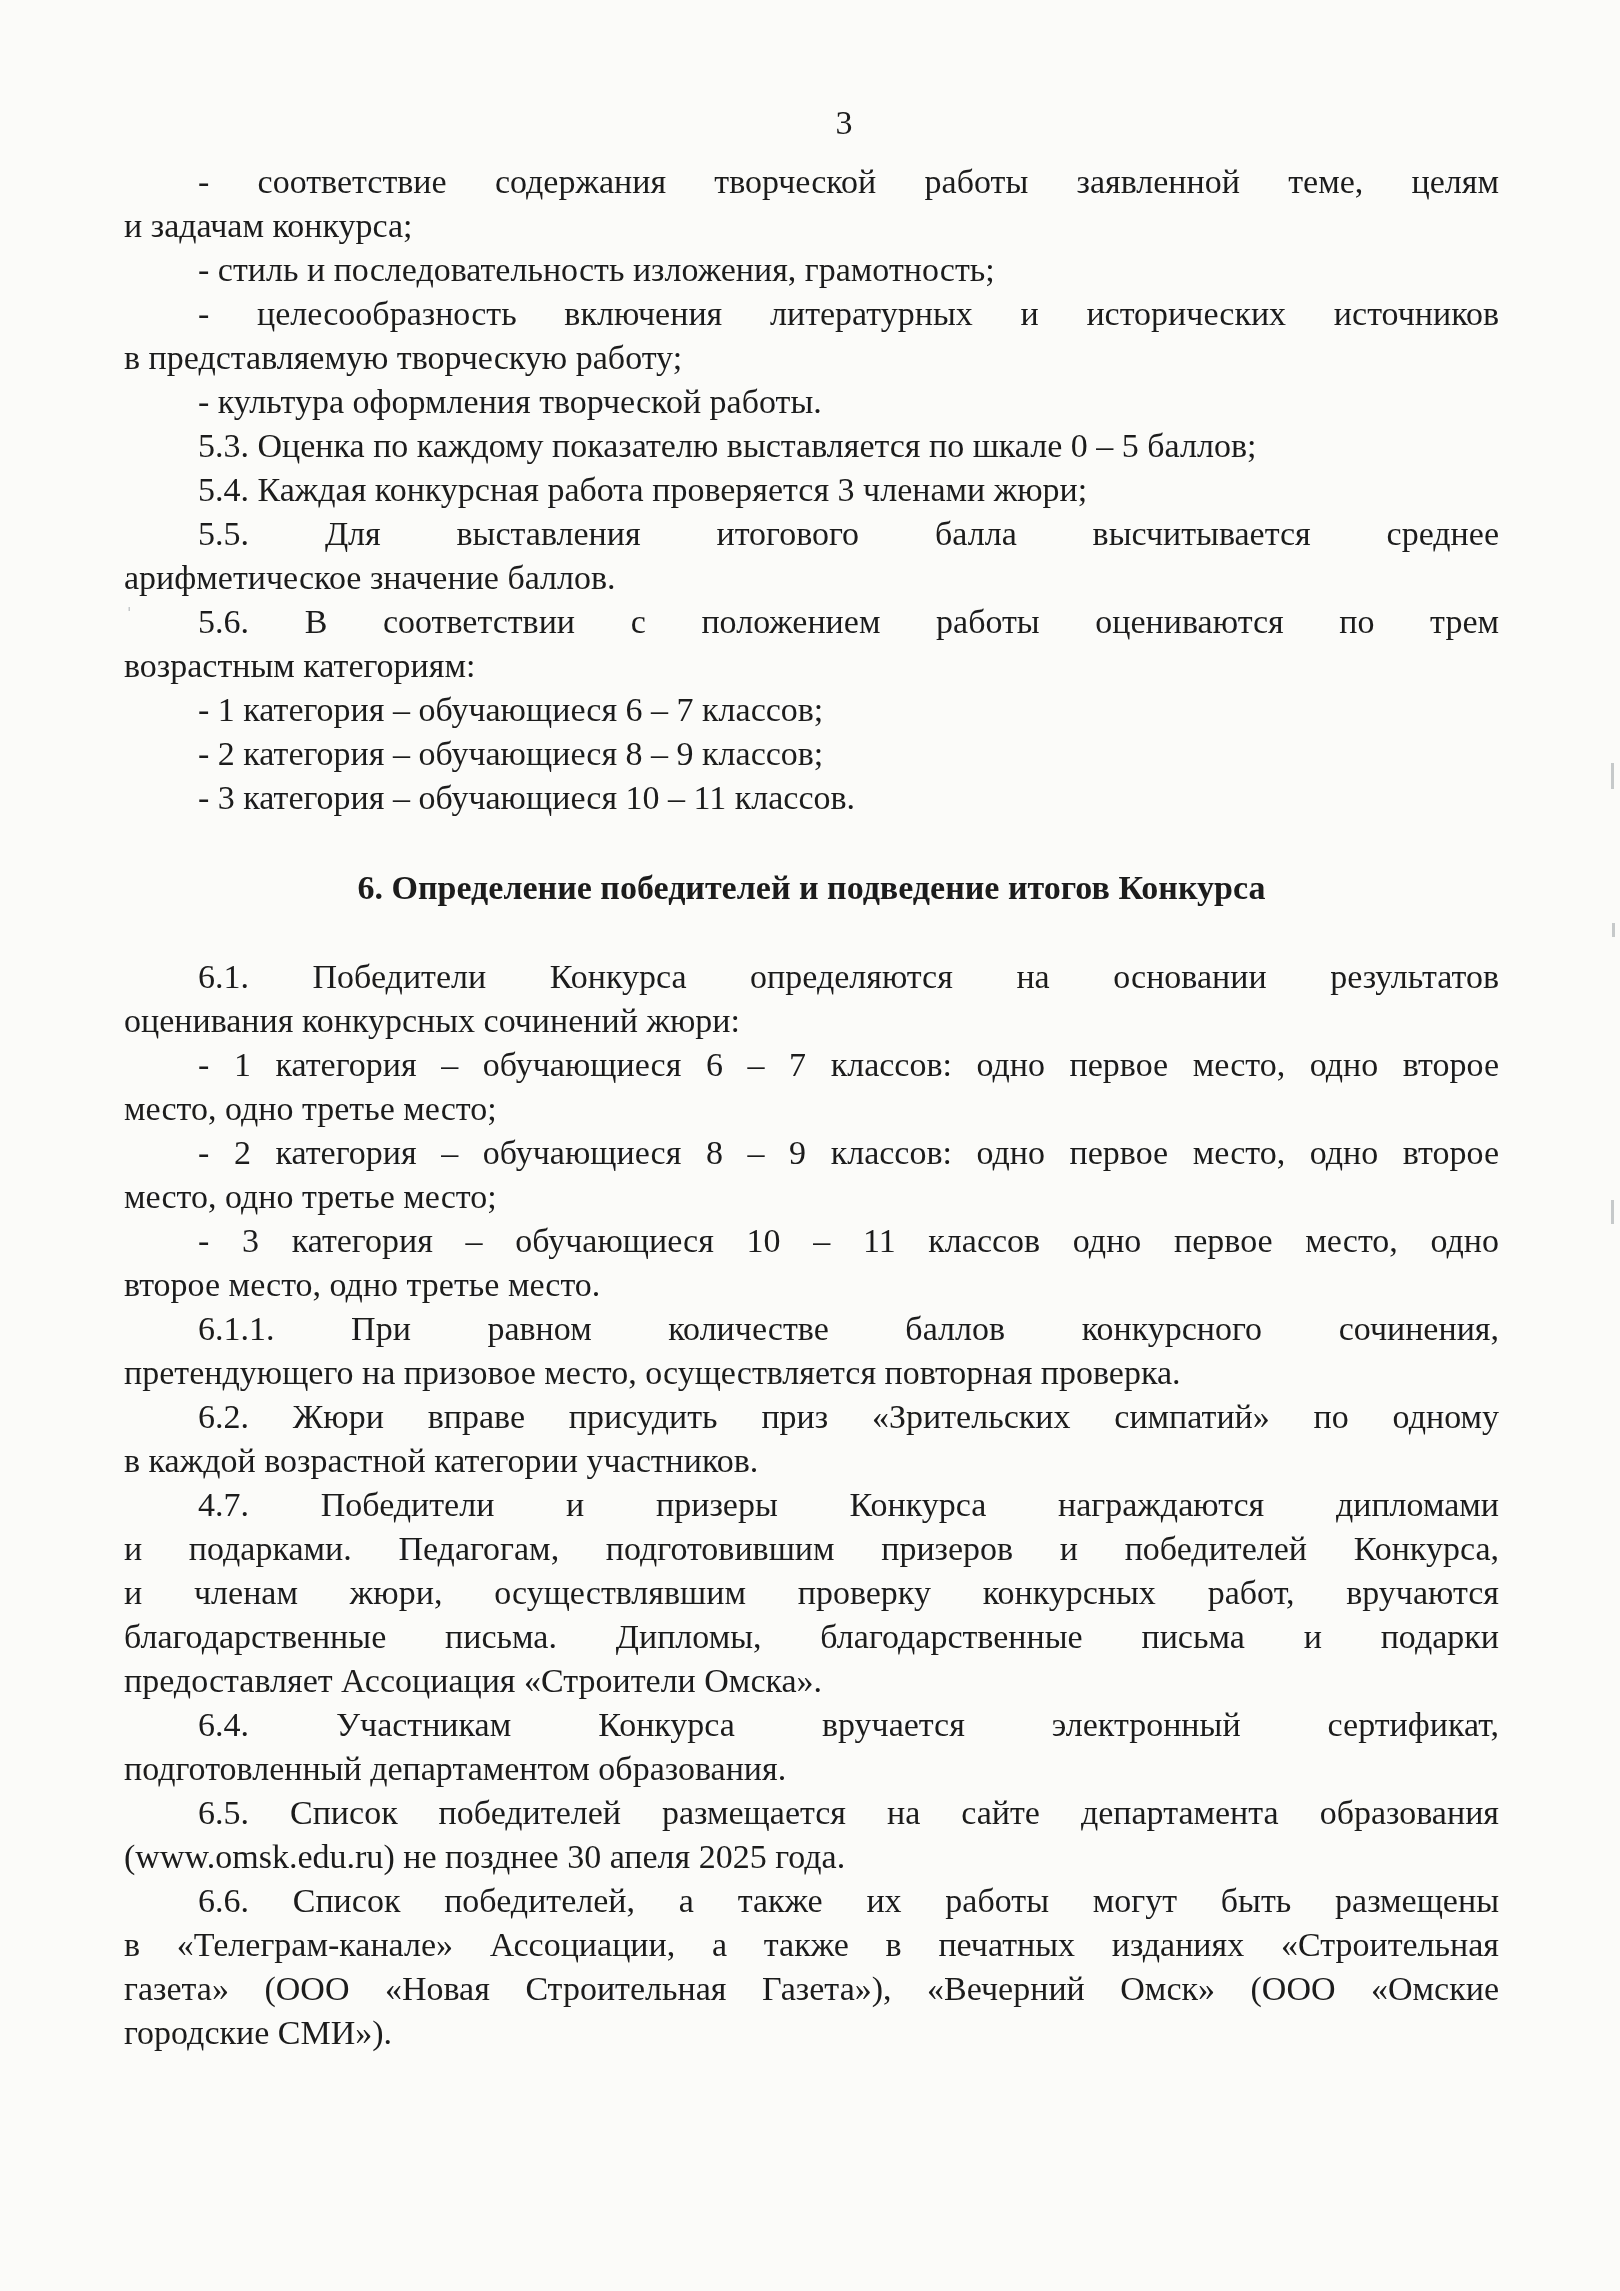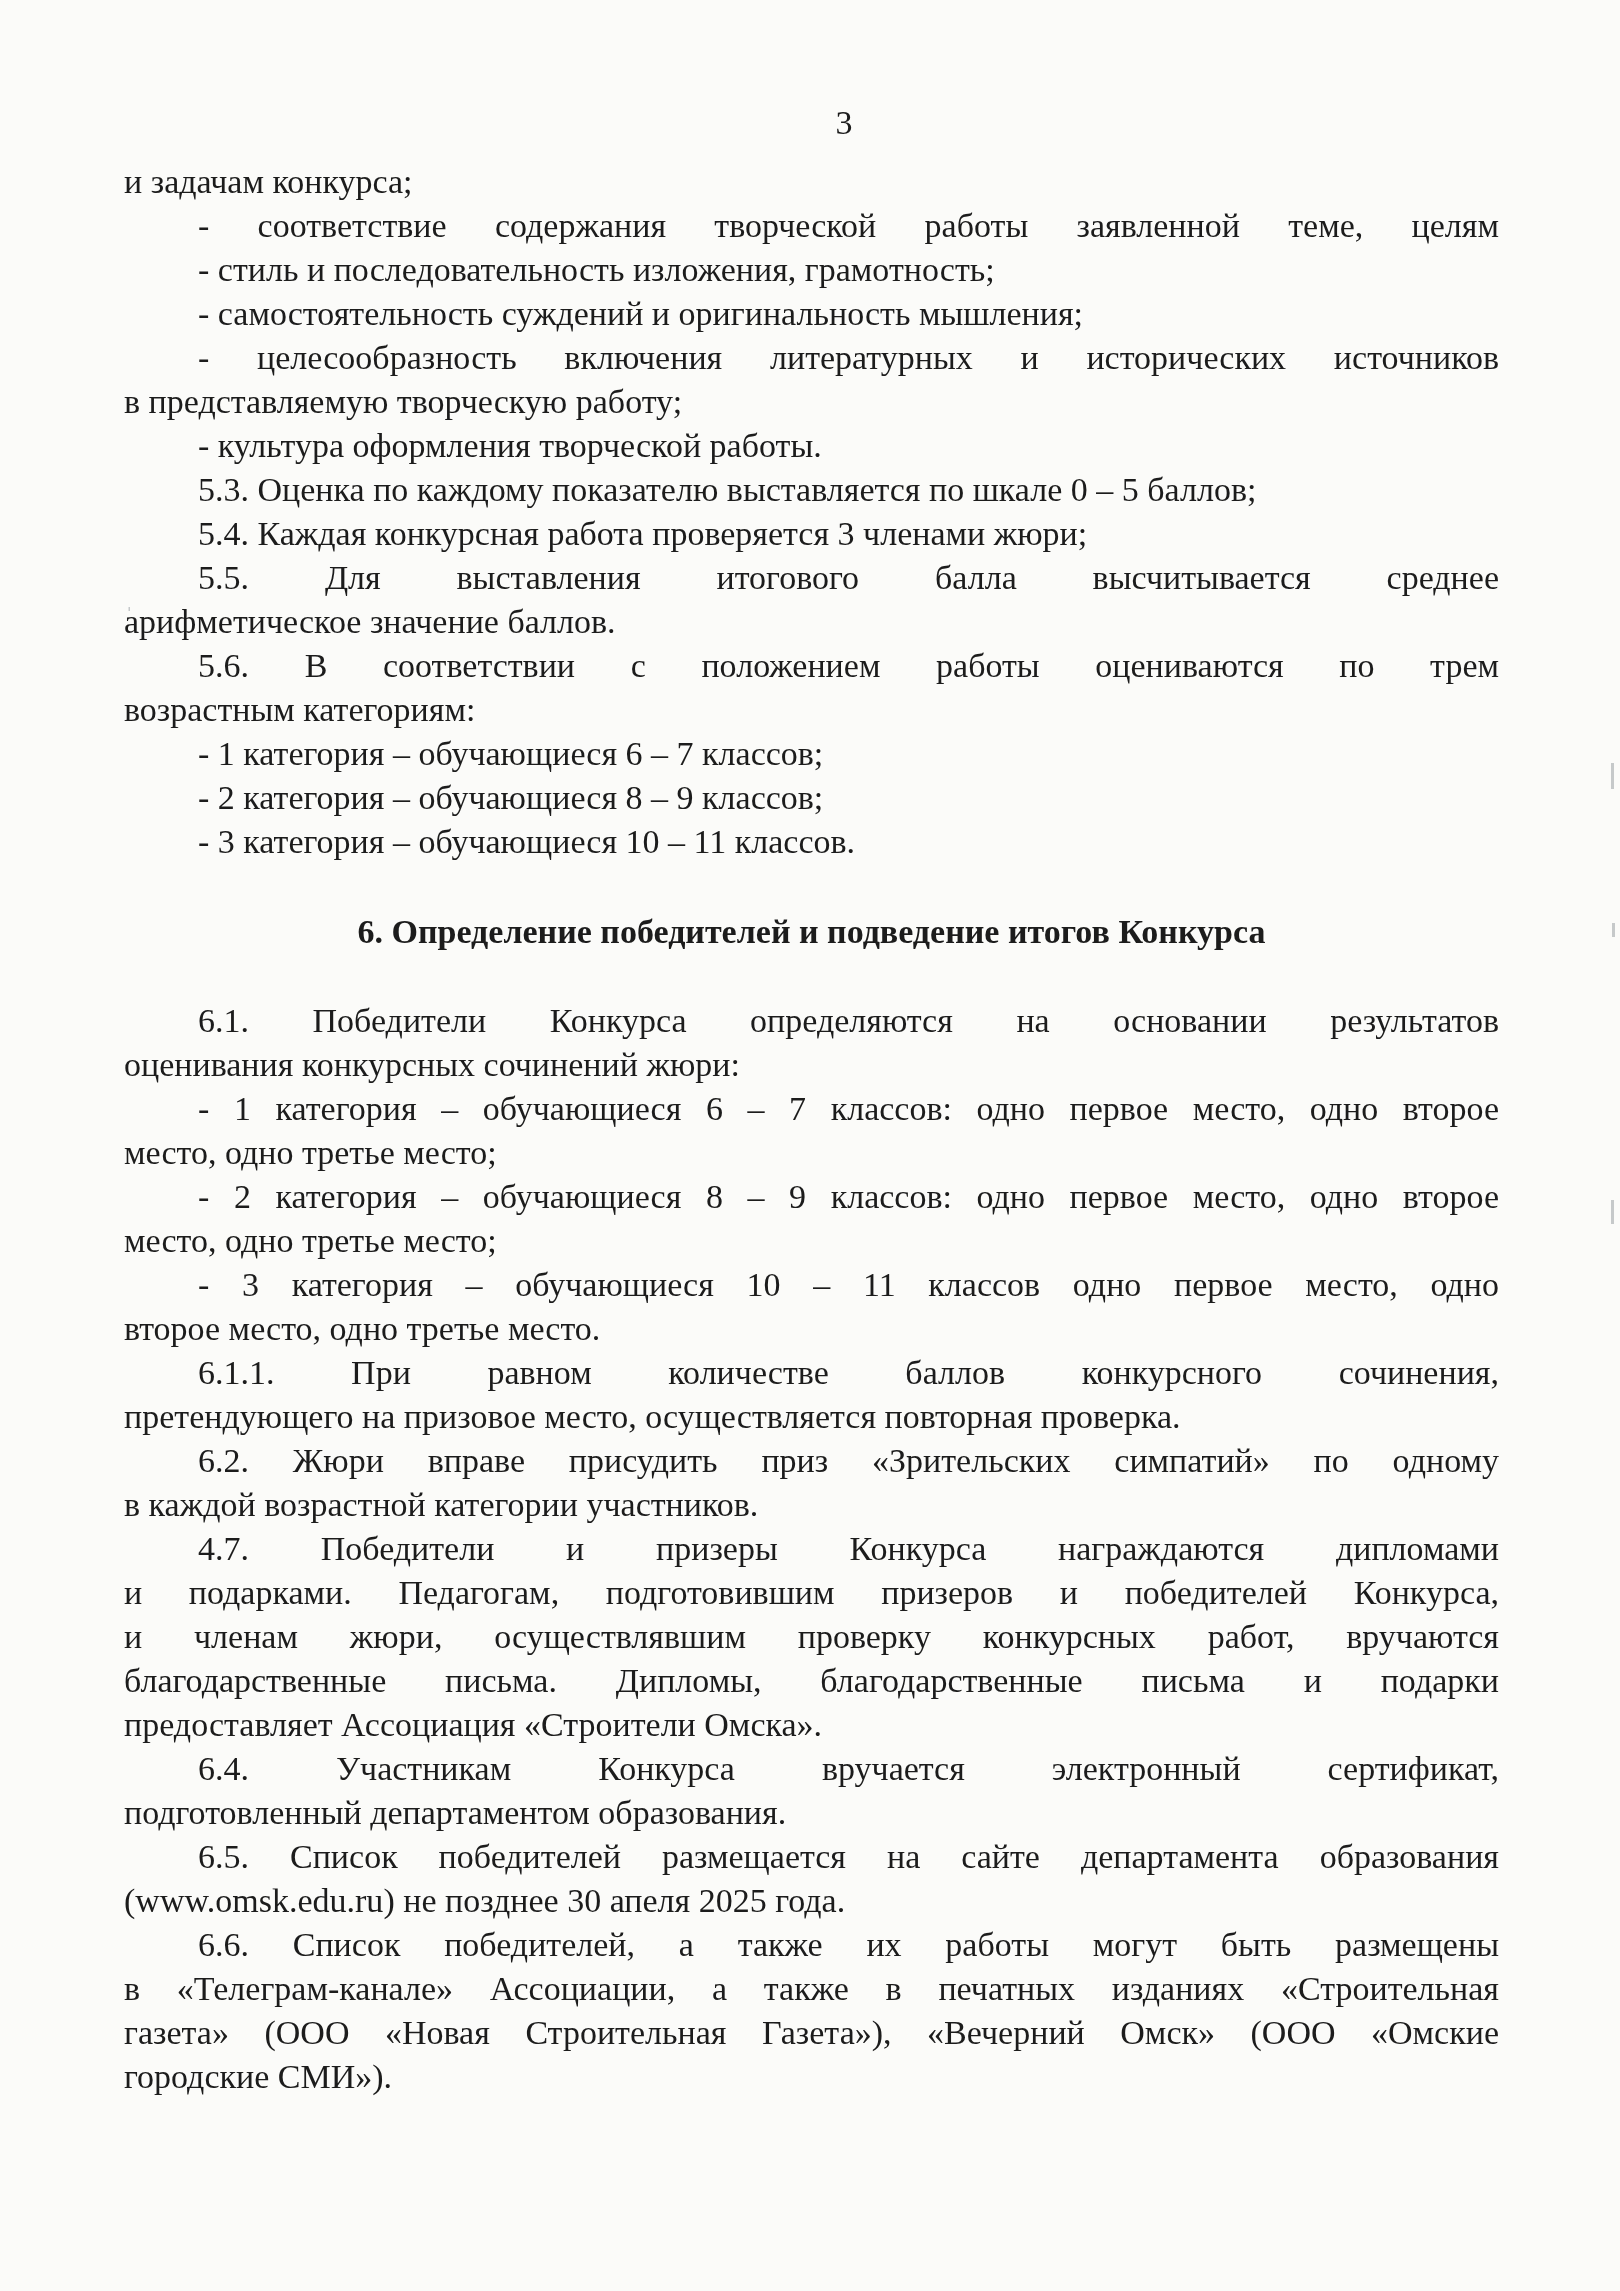--- a/index.html
+++ b/index.html
@@ -77,24 +77,23 @@
 </style>
 </head>
 <body>
 
 <div class="page">
 
   <div class="page-number">3</div>
 
   <div class="text-block">
 
+    <div class="line fl">- соответствие содержания творческой работы заявленной теме, целям</div>
     <div class="line last">и задачам конкурса;</div>
-    <div class="line fl">- соответствие содержания творческой работы заявленной теме, целям</div>
     <div class="line fl last">- стиль и последовательность изложения, грамотность;</div>
-    <div class="line fl last">- самостоятельность суждений и оригинальность мышления;</div>
     <div class="line fl">- целесообразность включения литературных и исторических источников</div>
     <div class="line last">в представляемую творческую работу;</div>
     <div class="line fl last">- культура оформления творческой работы.</div>
     <div class="line fl last">5.3. Оценка по каждому показателю выставляется по шкале 0 – 5 баллов;</div>
     <div class="line fl last">5.4. Каждая конкурсная работа проверяется 3 членами жюри;</div>
     <div class="line fl">5.5. Для выставления итогового балла высчитывается среднее</div>
     <div class="line last">арифметическое значение баллов.</div>
     <div class="line fl">5.6. В соответствии с положением работы оцениваются по трем</div>
     <div class="line last">возрастным категориям:</div>
     <div class="line fl last">- 1 категория – обучающиеся 6 – 7 классов;</div>

